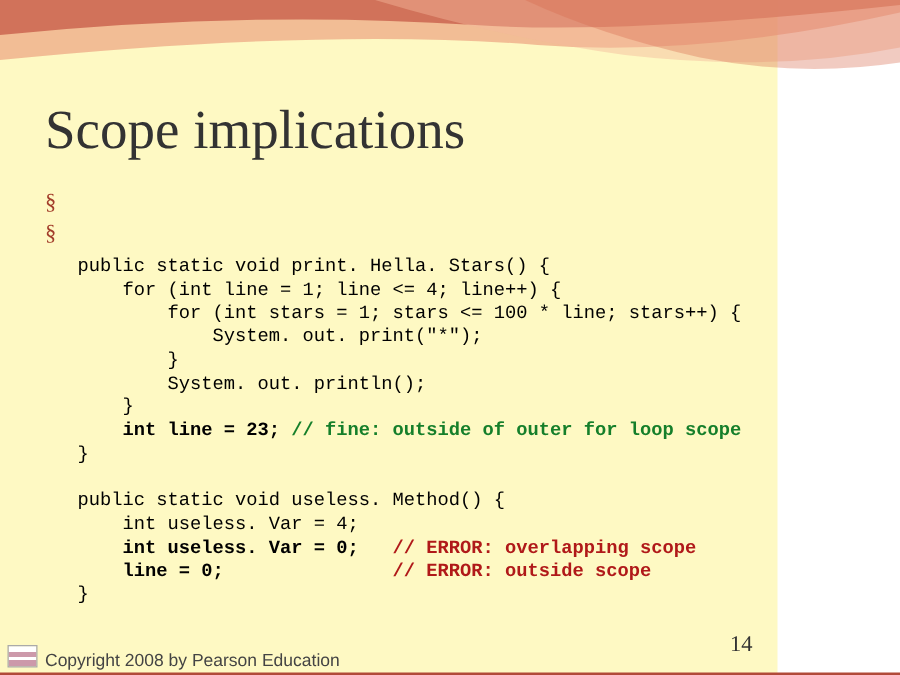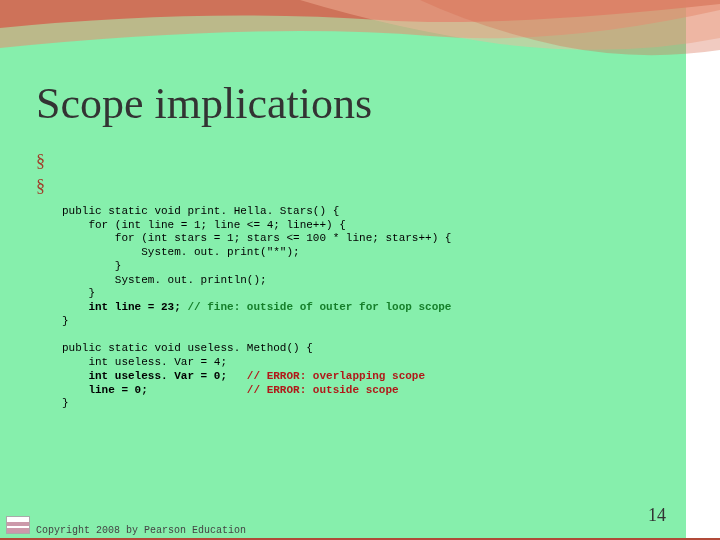--- a/index.html
+++ b/index.html
@@ -1,44 +1,44 @@
 <!DOCTYPE html>
 <html><head>
 <meta charset="utf-8">
 <style>
   * { margin: 0; padding: 0; box-sizing: border-box; }
   html, body { width: 720px; height: 540px; overflow: hidden; font-family: Verdana, Geneva, sans-serif; background: #fff; }
-  .slide { position: relative; width: 686px; height: 540px; background: #86efac; }
+  .slide { position: relative; width: 622px; height: 540px; background: #fef9c3; }
   .ribbon {
     position: absolute; top: 0; left: 0; width: 720px; height: 70px; overflow: hidden; pointer-events: none;
   }
   .ribbon svg { position: absolute; top: 0; left: 0; }
   .title {
     position: absolute; top: 78px; left: 36px;
     font-family: Georgia, 'Times New Roman', serif; font-size: 44px; color: #333; font-weight: 400;
   }
   .body {
     position: absolute; top: 150px; left: 36px; right: 30px;
   }
   .bullet {
     font-family: Verdana, Geneva, sans-serif; font-size: 18px; color: #222; line-height: 1.3;
     display: flex; align-items: flex-start; margin-bottom: 2px;
   }
   .bullet .glyph {
     font-family: Georgia, serif; font-size: 18px; color: #a23d2a; margin-right: 4px; line-height: 1.3;
   }
   .codeblock {
-    font-family: "Courier New", Courier, monospace; font-size: 11px; line-height: 1.25; color: #000;
+    font-family: "Courier New", Courier, monospace; font-size: 15px; line-height: 1.25; color: #000;
     margin-top: 6px; white-space: pre; margin-left: 26px;
   }
   .codeblock .c1 { color: #157f2a; font-weight: bold; }
   .codeblock .c2 { color: #b01919; font-weight: bold; }
   .codeblock .b { font-weight: bold; }
   .footer {
-    position: absolute; bottom: 4px; left: 36px; font-size: 10px; color: #444; font-family: Liberation Mono, monospace;
+    position: absolute; bottom: 4px; left: 36px; font-size: 14px; color: #444; font-family: Liberation Sans, sans-serif;
   }
   .pagenum {
     position: absolute; bottom: 14px; right: 20px; font-size: 18px; color: #333; font-family: Georgia, serif;
   }
   .logo {
     position: absolute; bottom: 6px; left: 6px; width: 24px; height: 18px;
     background: linear-gradient(180deg,#fff 0 30%,#c9a 30% 55%,#fff 55% 70%,#c9a 70% 100%);
     border:1px solid #aaa;
   }
   .bottom-line {

